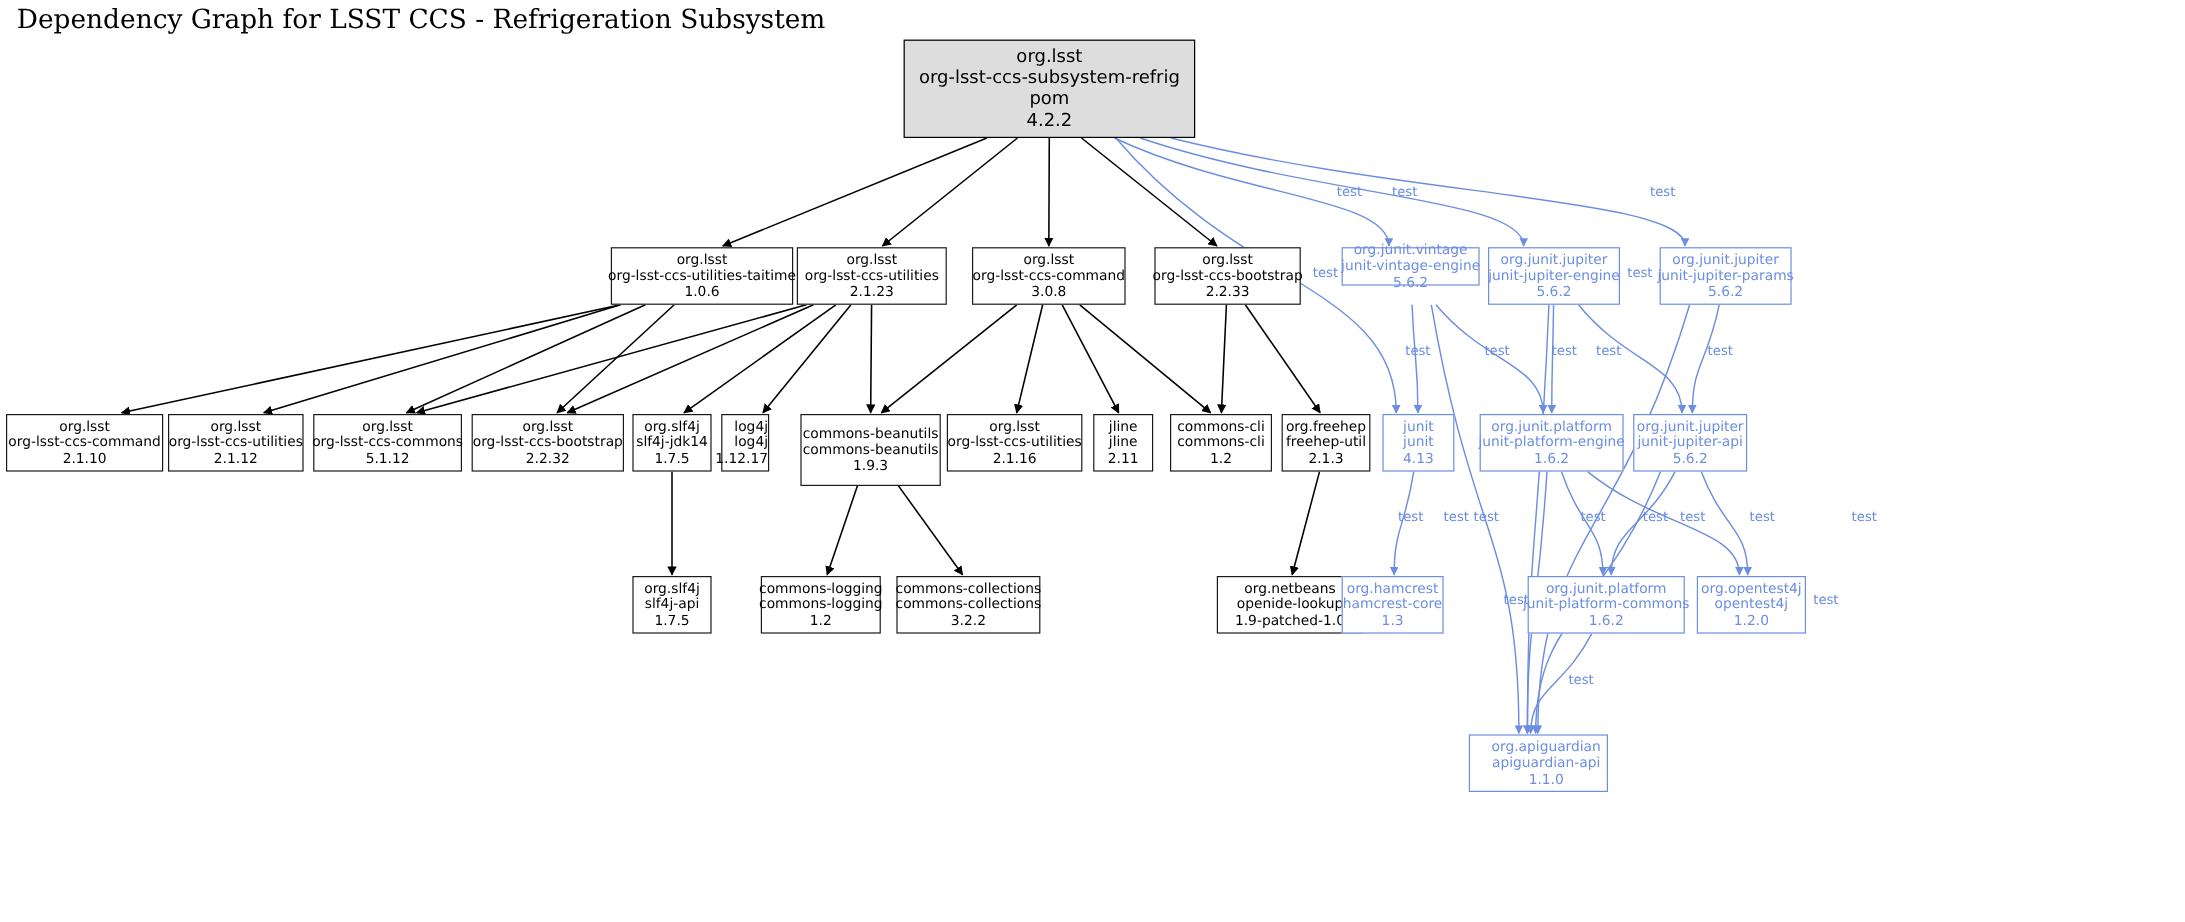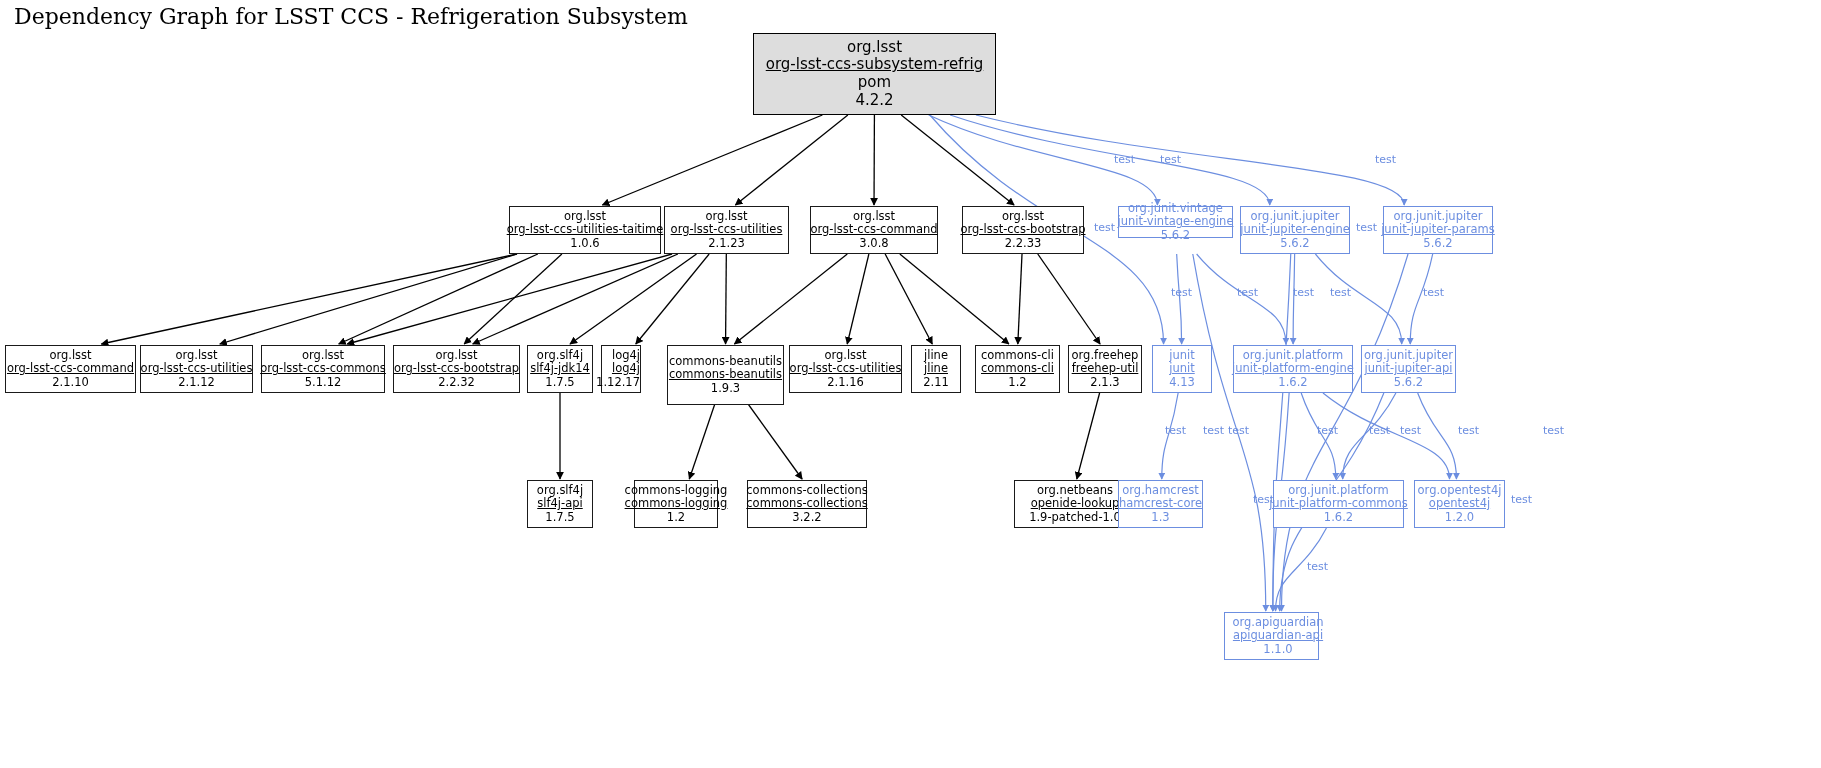--- a/index.html
+++ b/index.html
@@ -47,21 +47,21 @@
     justify-content: center;
     text-align: center;
     line-height: 1.18;
     white-space: nowrap;
     background: #ffffff;
     border: 1.6px solid #1a1a1a;
     color: #000000;
     font-size: 11.5px;
   }
   .node .grp { font-size: 11.5px; }
-  .node .art { font-size: 11.5px; text-decoration: underline; }
+  .node .art { font-size: 11.5px; }
   .node .ver { font-size: 11.5px; }
   .node.root {
     background: #dddddd;
     border: 1.6px solid #000000;
     font-size: 15px;
   }
   .node.root .grp,
   .node.root .art,
   .node.root .ver,
   .node.root .pkg { font-size: 15px; }
@@ -249,21 +249,21 @@
       <div class="node test" style="left: 1361px; top: 345px; width: 95px; height: 48px;">
         <div class="grp">org.junit.jupiter</div>
         <div class="art">junit-jupiter-api</div>
         <div class="ver">5.6.2</div>
       </div>
       <div class="node" style="left: 527px; top: 480px; width: 66px; height: 48px;">
         <div class="grp">org.slf4j</div>
         <div class="art">slf4j-api</div>
         <div class="ver">1.7.5</div>
       </div>
-      <div class="node" style="left: 634px; top: 480px; width: 84px; height: 48px;">
+      <div class="node" style="left: 634px; top: 480px; width: 100px; height: 48px;">
         <div class="grp">commons-logging</div>
         <div class="art">commons-logging</div>
         <div class="ver">1.2</div>
       </div>
       <div class="node" style="left: 747px; top: 480px; width: 120px; height: 48px;">
         <div class="grp">commons-collections</div>
         <div class="art">commons-collections</div>
         <div class="ver">3.2.2</div>
       </div>
       <div class="node" style="left: 1014px; top: 480px; width: 122px; height: 48px;">
@@ -279,21 +279,21 @@
       <div class="node test" style="left: 1273px; top: 480px; width: 131px; height: 48px;">
         <div class="grp">org.junit.platform</div>
         <div class="art">junit-platform-commons</div>
         <div class="ver">1.6.2</div>
       </div>
       <div class="node test" style="left: 1414px; top: 480px; width: 91px; height: 48px; text-align: center;">
         <div class="grp">org.opentest4j</div>
         <div class="art">opentest4j</div>
         <div class="ver">1.2.0</div>
       </div>
-      <div class="node test" style="left: 1224px; top: 612px; width: 95px; height: 48px; padding-left: 13px;">
+      <div class="node test" style="left: 1224px; top: 612px; width: 116px; height: 48px; padding-left: 13px;">
         <div class="grp">org.apiguardian</div>
         <div class="art">apiguardian-api</div>
         <div class="ver">1.1.0</div>
       </div>
     </div>
   <div id="labels-layer">
       <div class="edge-label" style="left: 1114px; top: 153px;">test</div>
       <div class="edge-label" style="left: 1160px; top: 153px;">test</div>
       <div class="edge-label" style="left: 1375px; top: 153px;">test</div>
       <div class="edge-label" style="left: 1094px; top: 221px;">test</div>

